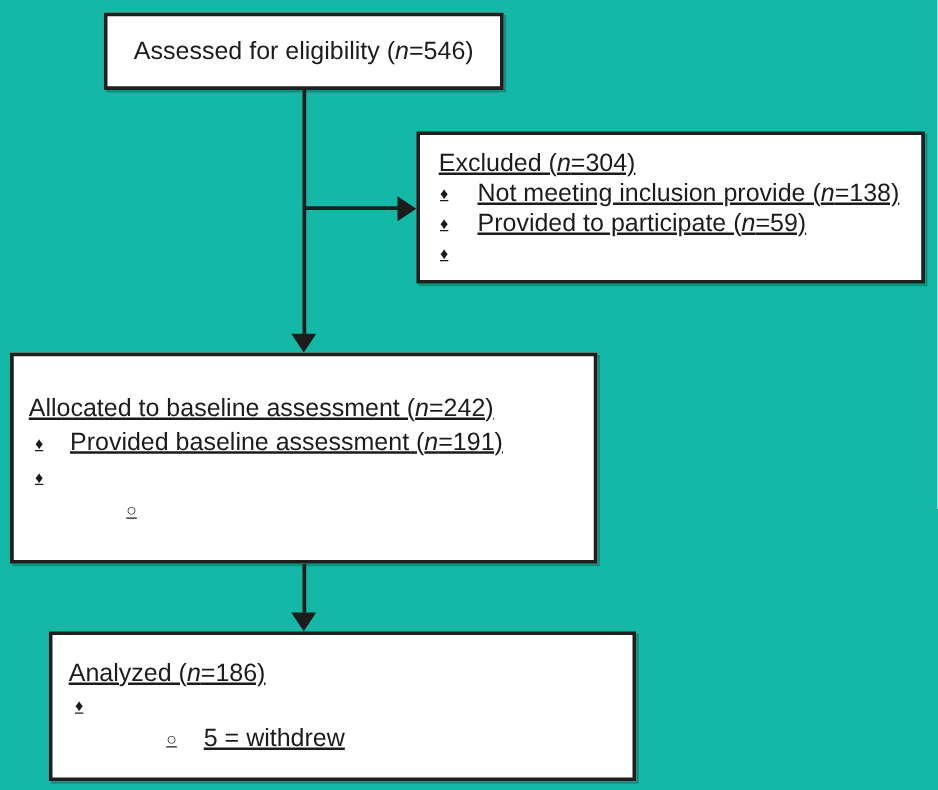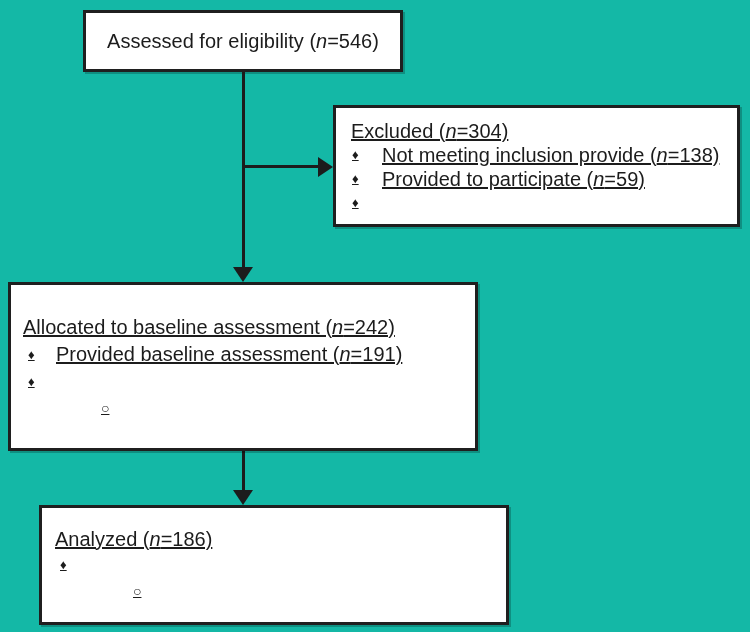--- a/index.html
+++ b/index.html
@@ -142,16 +142,17 @@
 
   <div class="box box-analyzed">
     <div class="row">
       <span><span>Analyzed (</span><span class="nvar">n</span><span>=186)</span></span>
     </div>
     <div class="row">
       <span class="g-d">♦</span>
     </div>
     <div class="row row-c">
       <span class="g-c">○</span>
+      <span>5 = withdrew</span>
     </div>
   </div>
 
 </div>
 
 </body></html>

